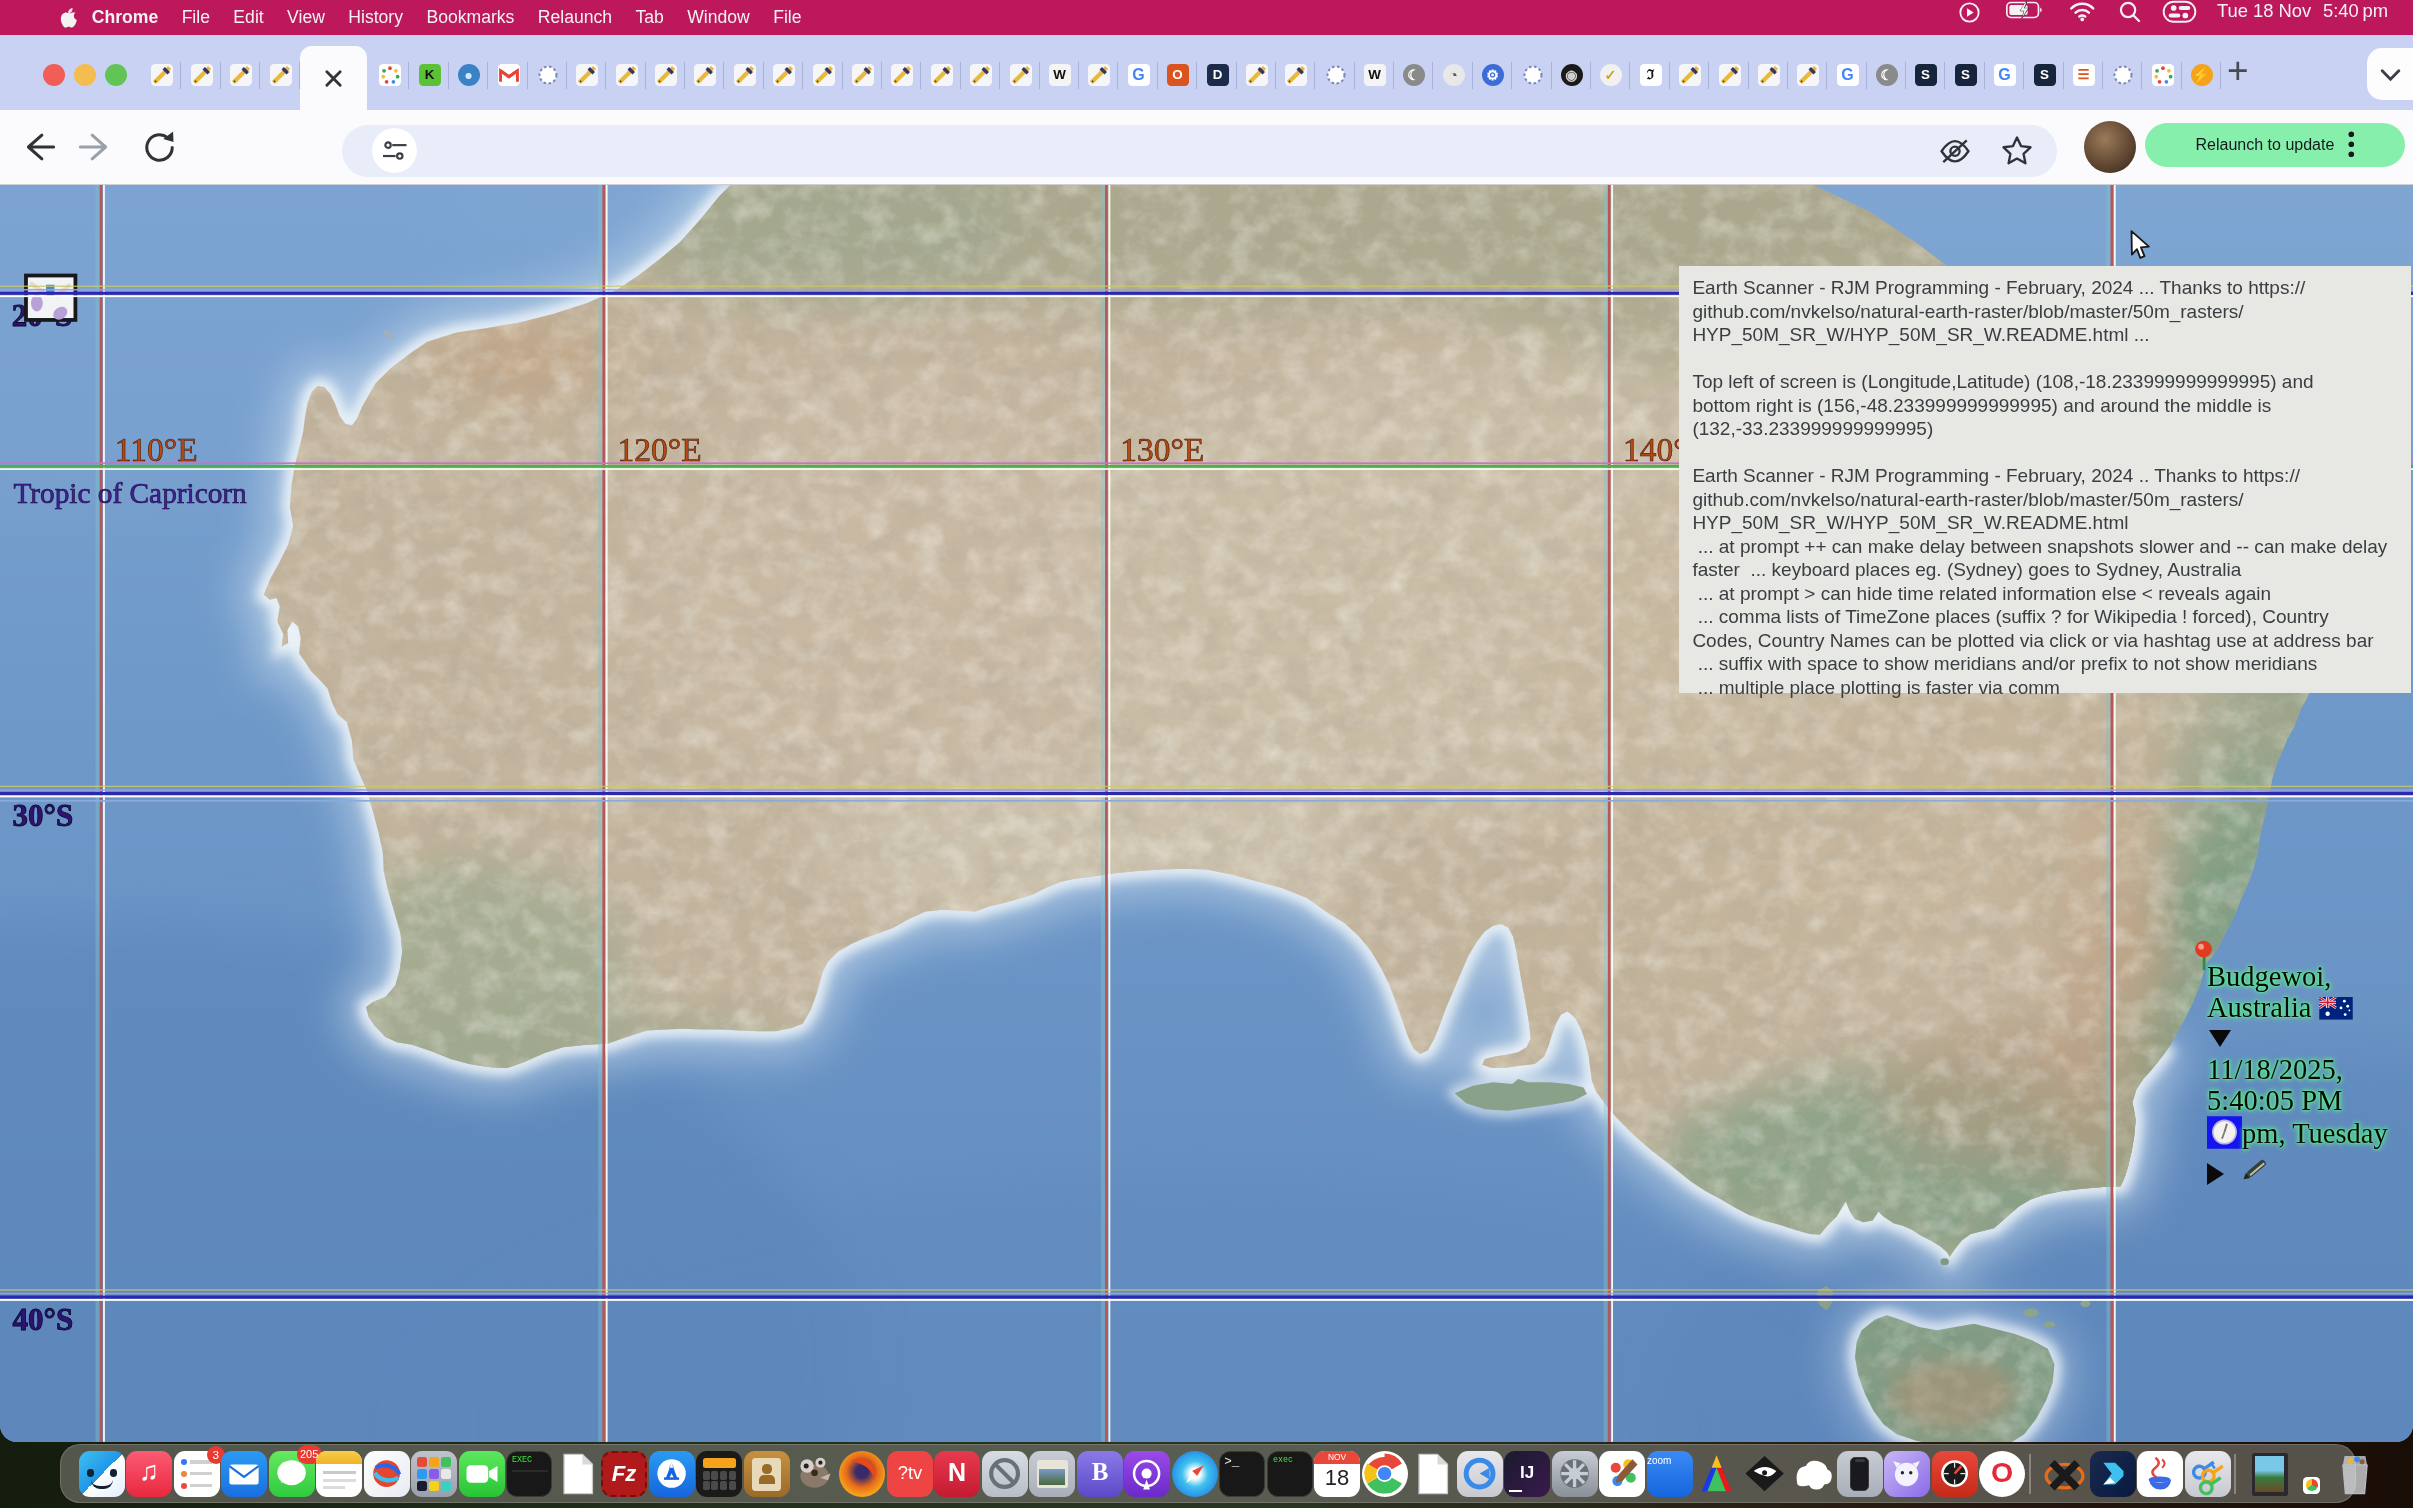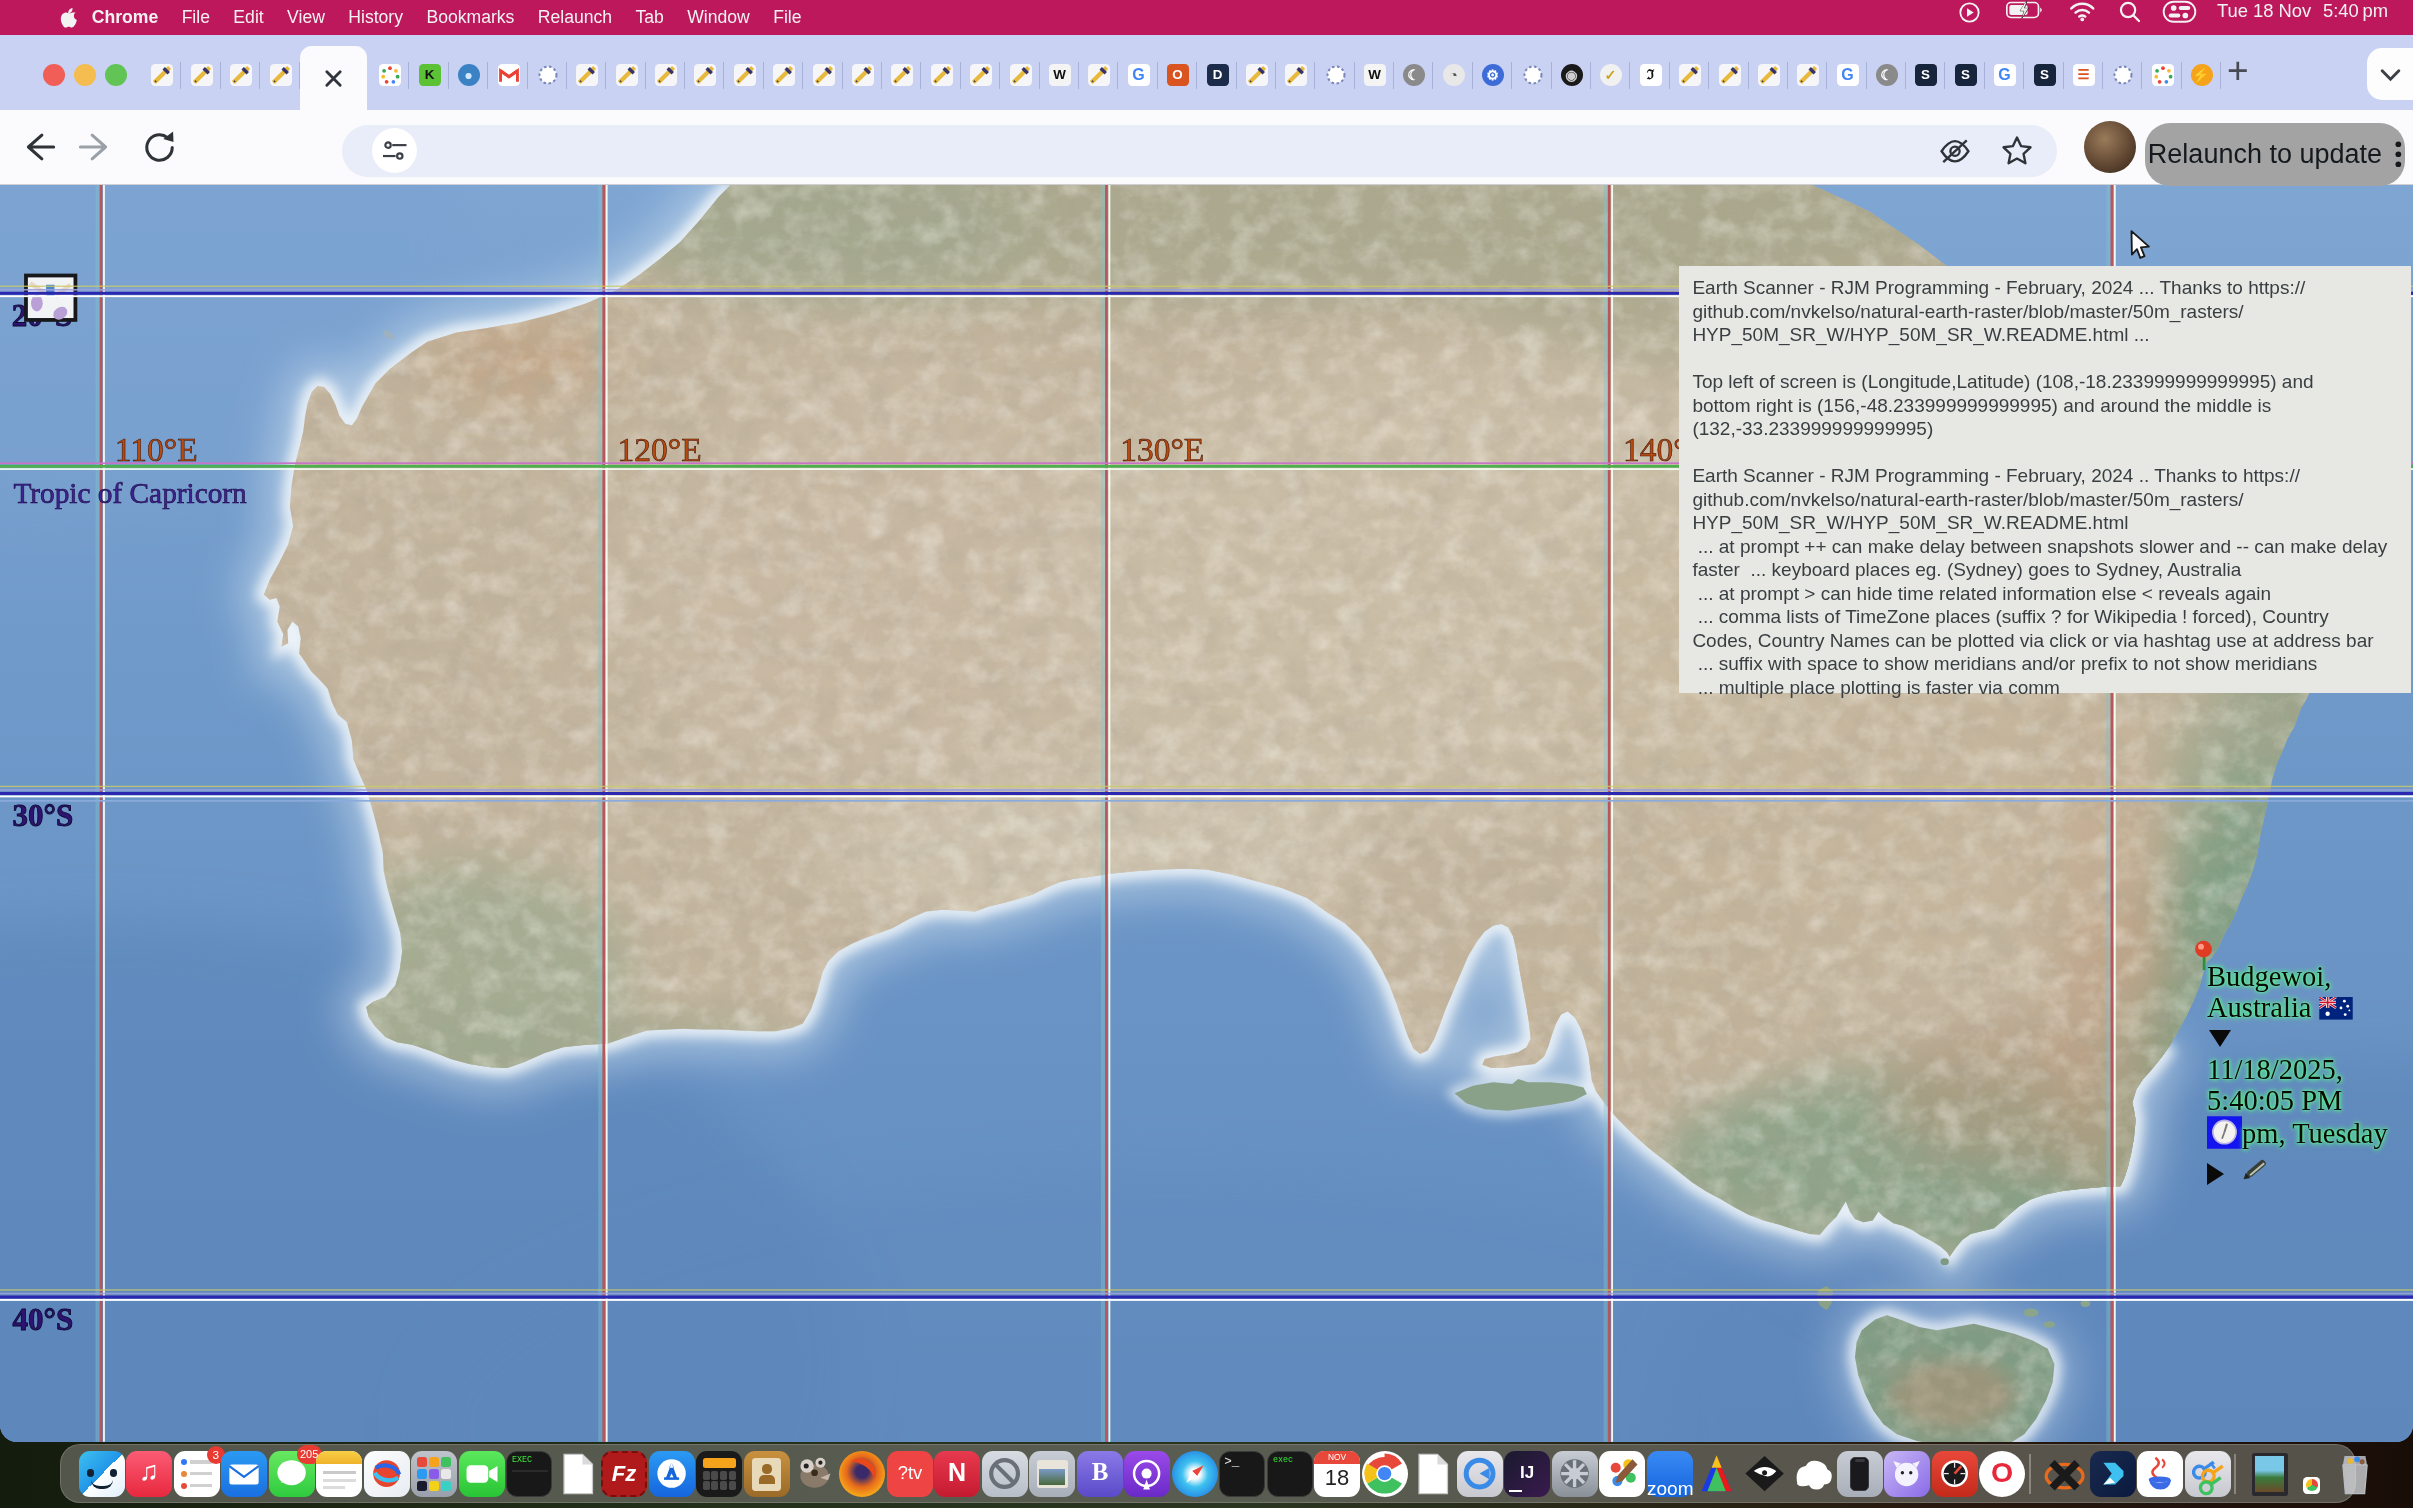--- a/index.html
+++ b/index.html
@@ -16,22 +16,22 @@
   .minitab { position:absolute; top:13.4px; width:39px; height:54px; display:flex; align-items:center; justify-content:center; }
   .minitab .sep { position:absolute; right:0; top:13.4px; height:27px; width:0.8px; background:#a8b1d8; }
   .mico { width:22px; height:22px; border-radius:4.2px; position:relative; overflow:hidden; }
   #activetab { position:absolute; left:300px; top:11px; width:67px; height:64px; background:#fbfbfd;
     border-radius:11.7px 11.7px 0 0; display:flex; align-items:center; justify-content:center; }
   #newtabplus { position:absolute; left:2227px; top:15px; font-size:37px; color:#474b55; font-weight:300; }
   #tabchev { position:absolute; left:2367px; top:13.4px; width:47px; height:52px; background:#fdfdfe; border-radius:15px 0 0 15px; }
   #toolbar { position:absolute; left:0; top:110px; width:2413px; height:75px; background:#fbfbfd; border-bottom:0.8px solid #cfcfd4; }
   #omnibox { position:absolute; left:342px; top:15px; width:1715px; height:52px; background:#e9ecf9; border-radius:28px; }
   #urltext { position:absolute; left:97px; top:11.7px; font-size:27px; color:#23262b; }
-  #relaunch { position:absolute; left:2145px; top:12.6px; width:260px; height:63px; background:#a3a3a3; border-radius:25px;
-    font-size:27px; color:#15191e; display:flex; align-items:center; justify-content:center; }
+  #relaunch { position:absolute; left:2145px; top:12.6px; width:260px; height:44px; background:#86efac; border-radius:25px;
+    font-size:16px; color:#15191e; display:flex; align-items:center; justify-content:center; }
   #content { position:absolute; left:0; top:184px; width:2413px; height:1258px; overflow:hidden; background:#7aa2cf;
     border-radius:0 0 17px 17px; }
   #infobox { position:absolute; left:1679px; top:266px; width:732px; height:427px; background:#e7e8e3;
     font-size:19px; line-height:23.5px; color:#393e42; padding:10px 11.7px 0 13.4px; }
   #budge { position:absolute; left:2207px; top:961px; font-family:"Liberation Serif", serif; font-size:28.5px; line-height:31px;
     color:#0a0a0a; text-shadow:0 0 4.2px #56f98b, 0 0 1.7px #7dffa5, 0 0 6.7px #56f98b; white-space:nowrap; }
   #dock { position:absolute; left:60px; top:1444px; width:2296px; height:59px; background:rgba(108,108,100,0.72);
     border-radius:20px; border:0.8px solid rgba(160,160,150,0.4); }
   .dicon { position:absolute; width:46px; height:46px; border-radius:11px; overflow:visible; }
 </style>
@@ -883,21 +883,21 @@
       </g>
     </svg></div>
 <div class="dicon" style="left:1599px;top:1451px;background:#fff"><svg width="46" height="46" viewBox="0 0 55 55">
       <circle cx="20" cy="20" r="6" fill="#e8483a"></circle>
       <circle cx="35" cy="16" r="6" fill="#f5c21a"></circle>
       <circle cx="38" cy="32" r="6" fill="#3ec15e"></circle>
       <circle cx="22" cy="36" r="6" fill="#3a8ae8"></circle>
       <path d="M40 10 l6 6 l-18 20 l-8 2 l2 -8 z" fill="#8a5a3a"></path>
     </svg></div>
 <div class="dicon" style="left:1647px;top:1451px;background:linear-gradient(180deg,#3a8af5,#1565dd)">
-    <span style="position:absolute;left:0;top:27px;width:100%;text-align:right;color:#fff;font-size:19px">zoom</span>
+    <span style="position:absolute;left:0;top:4px;width:100%;text-align:left;color:#fff;font-size:10px">zoom</span>
   </div>
 <div class="dicon" style="left:1694px;top:1451px;background:transparent"><svg width="46" height="46" viewBox="0 0 55 55">
       <path d="M27 5 L45 48 H9 Z" fill="#1a3ae8"></path>
       <path d="M27 5 L45 48 H27 Z" fill="#e81a1a"></path>
       <path d="M27 20 L38 48 H16 Z" fill="#3ec15e"></path>
       <path d="M27 5 L33 20 H21 Z" fill="#f5c21a"></path>
     </svg></div>
 <div class="dicon" style="left:1742px;top:1451px;background:transparent"><svg width="46" height="46" viewBox="0 0 55 55">
       <path d="M27 6 L50 27 L27 48 L4 27 Z" fill="#1a1a1a"></path>
       <path d="M14 24 q13 -10 27 0 q-6 8 -13 6 q-8 -2 -14 -6z" fill="#fff"></path>

